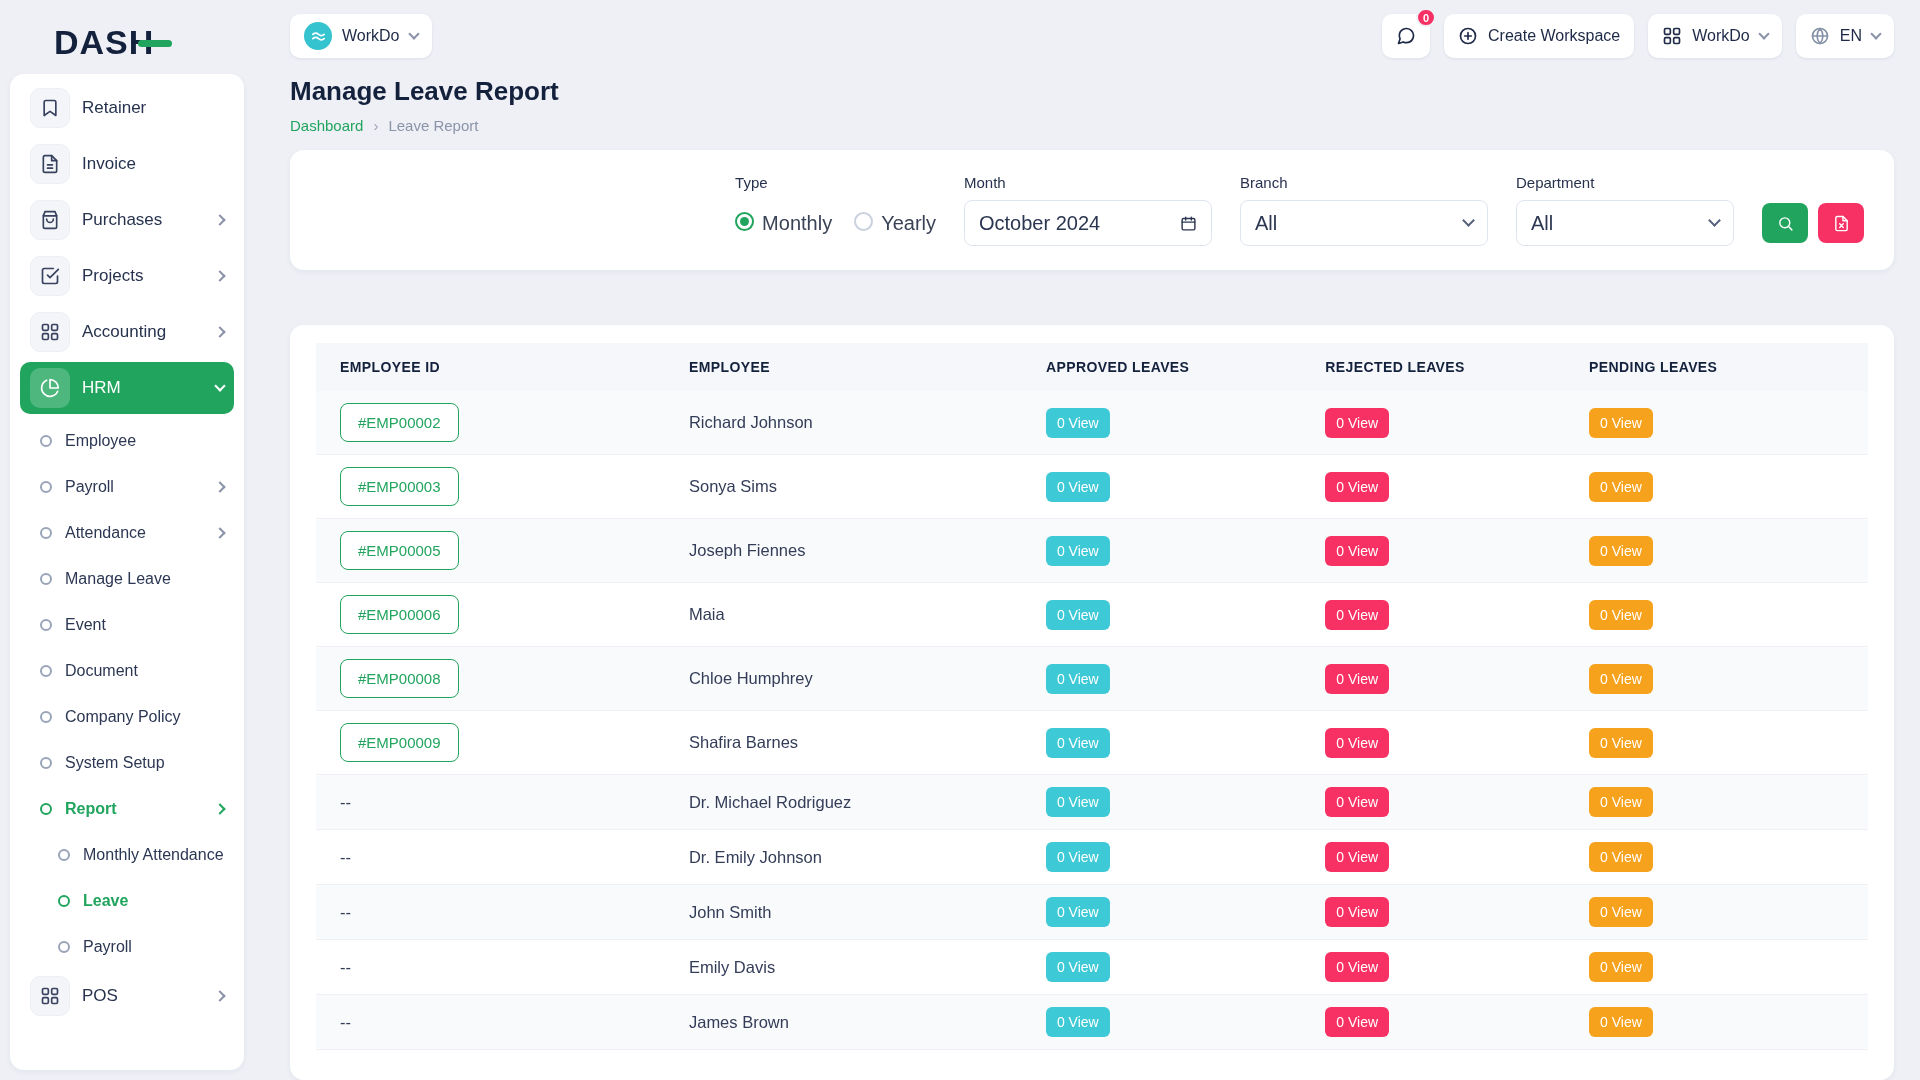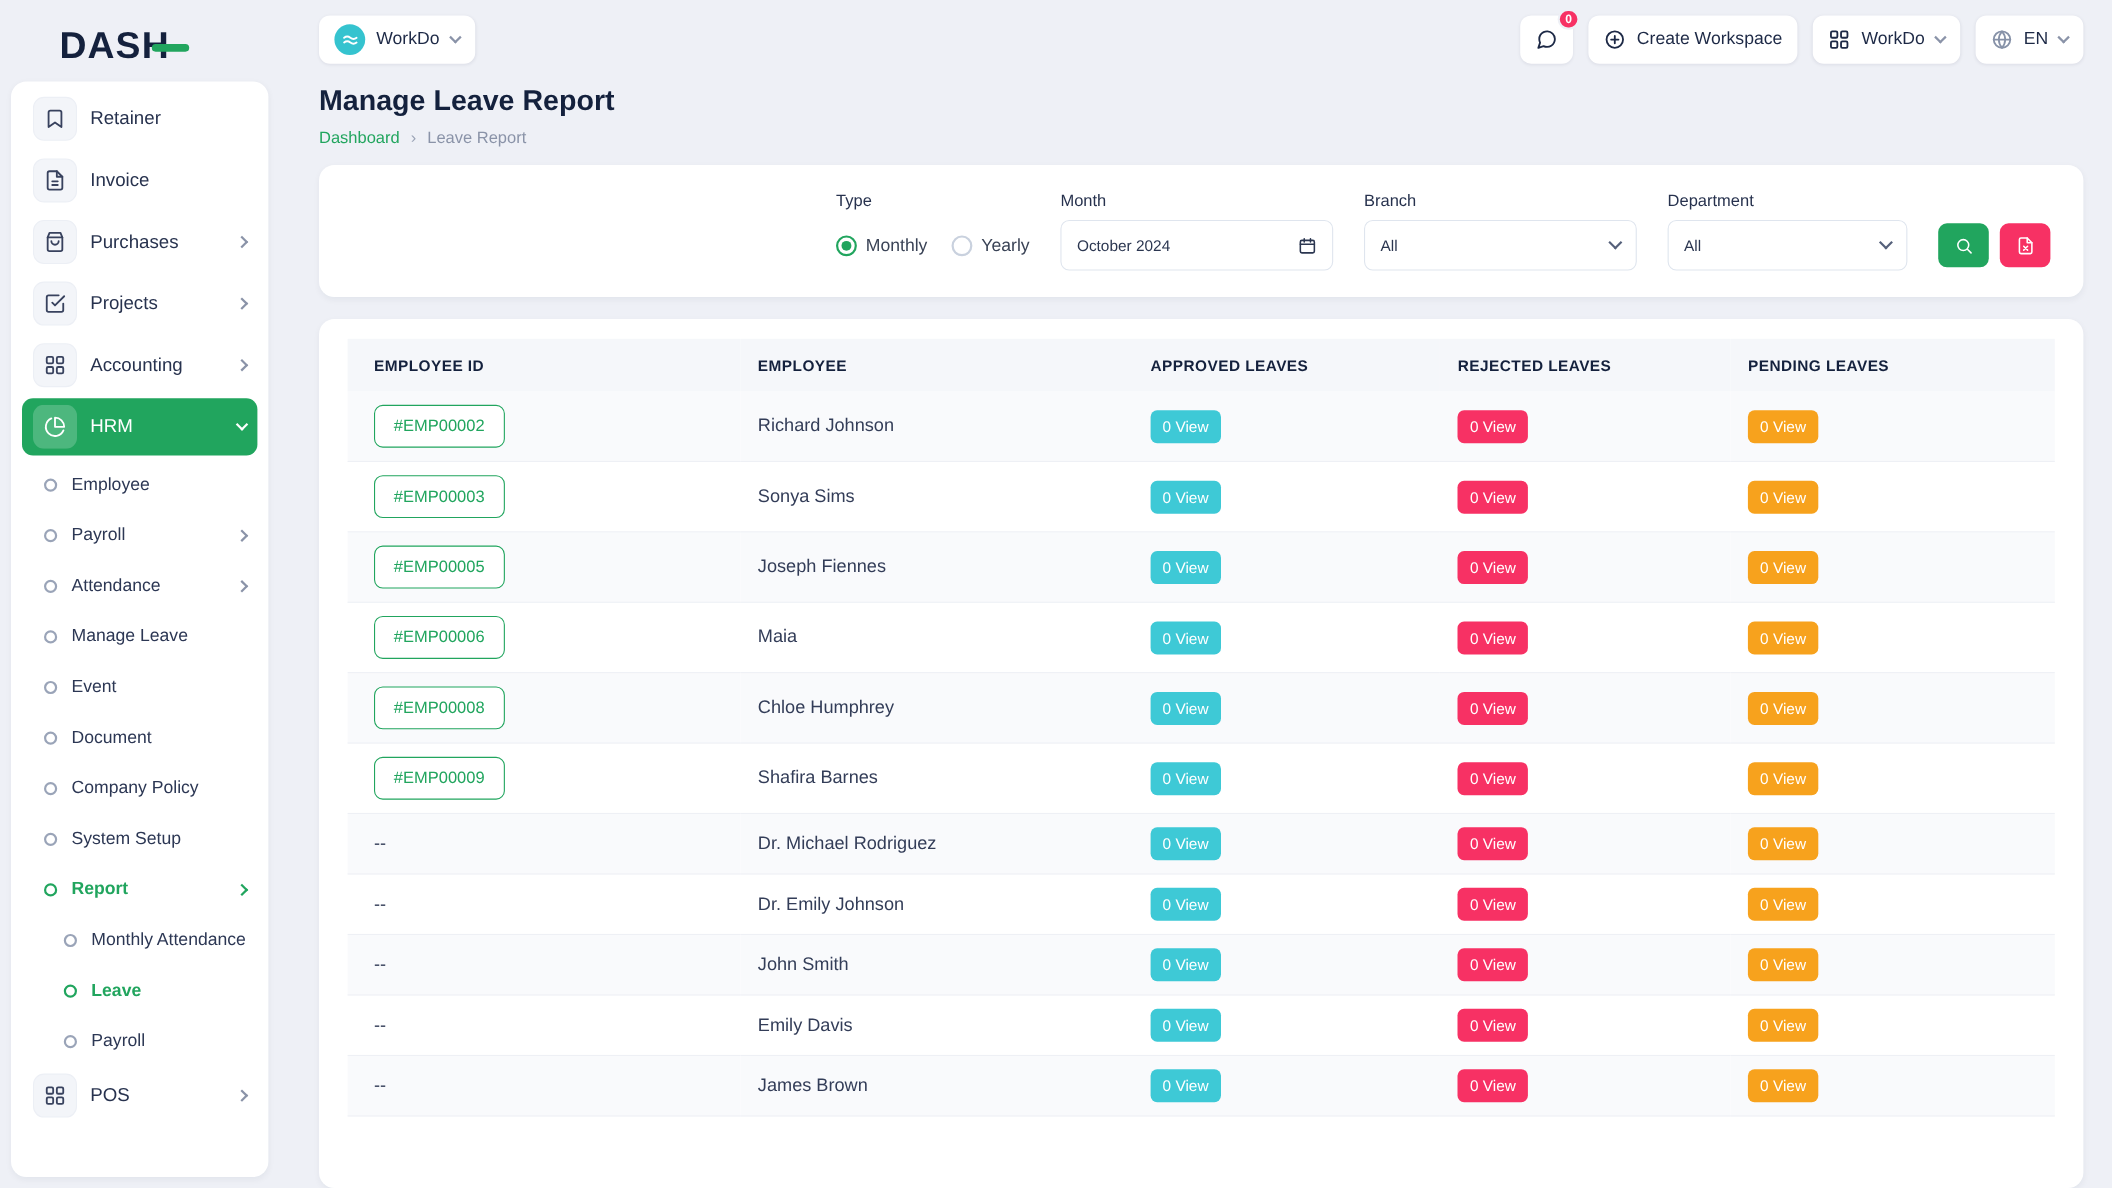--- a/index.html
+++ b/index.html
@@ -51,34 +51,34 @@
 .bc-sep{color:#9aa3b5}
 .bc-cur{color:#8a93a8}
 
 
 .card{background:#fff;border-radius:14px;box-shadow:0 2px 6px rgba(25,35,60,.05)}
 .filter-card{margin-top:16px;padding:24px 30px;display:flex;align-items:flex-end;gap:28px;flex:none}
 .fgroup{display:flex;flex-direction:column;gap:9px}
 .fgroup:first-child{margin-left:auto}
 .flabel{font-size:15px;font-weight:500;color:#27324e}
 .radio-row{display:flex;align-items:center;gap:22px;height:46px}
-.radio-opt{display:flex;align-items:flex-end;gap:8px;font-size:16px;color:#3a4356;cursor:pointer}
+.radio-opt{display:flex;align-items:flex-start;gap:8px;font-size:20px;color:#3a4356;cursor:pointer}
 .radio{width:19px;height:19px;border-radius:50%;border:2px solid #c9d1de;background:#fff;position:relative;flex:none}
 .radio.checked{border-color:var(--primary)}
 .radio.checked::after{content:"";position:absolute;inset:3px;border-radius:50%;background:var(--primary)}
-.control{height:46px;border:1px solid #dfe5ee;border-radius:8px;background:#fff;display:flex;align-items:center;justify-content:space-between;gap:12px;padding:0 14px;font-size:14px;color:#2b3650;cursor:pointer}
+.control{height:46px;border:1px solid #dfe5ee;border-radius:8px;background:#fff;display:flex;align-items:center;justify-content:space-between;gap:12px;padding:0 14px;font-size:20px;color:#2b3650;cursor:pointer}
 .w-month{width:248px}.w-branch{width:248px}.w-dept{width:218px}
 .selchev{width:9px;height:9px;border-right:2px solid #55607a;border-bottom:2px solid #55607a;transform:rotate(45deg);margin-top:-5px;flex:none}
 .fbuttons{display:flex;gap:10px;align-items:center;padding-bottom:3px}
 .sqbtn{width:46px;height:40px;border:none;border-radius:8px;display:flex;align-items:center;justify-content:center;color:#fff;cursor:pointer}
 .sqbtn.search{background:var(--primary)}
 .sqbtn.reset{background:var(--danger)}
 
 
-.table-card{margin-top:20px;padding:18px 26px;flex:1;overflow:hidden}
+.table-card{margin-top:55px;padding:18px 26px;flex:1;overflow:hidden}
 table{width:100%;border-collapse:collapse}
 thead th{background:#f5f7fa;text-align:left;font-size:14px;font-weight:700;letter-spacing:.4px;color:#14213d;padding:16px;text-transform:uppercase;white-space:nowrap}
 th:first-child,td:first-child{padding-left:24px}
 th:nth-child(1){width:23%}th:nth-child(2){width:23%}th:nth-child(3){width:18%}th:nth-child(4){width:17%}th:nth-child(5){width:19%}
 tbody td{padding:12px 16px;border-bottom:1px solid #eef0f5;font-size:16.5px;color:#333d58;vertical-align:middle}
 tbody tr:nth-child(odd){background:#f9fafc}
 .idbadge{display:inline-block;border:1px solid var(--primary);color:var(--primary);border-radius:8px;padding:10px 17px;font-size:15px;background:#fff;cursor:pointer}
 .idtext{color:#333d58}
 .vbadge{display:inline-block;color:#fff;border-radius:6px;padding:7px 11px;font-size:14px;font-weight:500;cursor:pointer}
 .vbadge.info{background:var(--info)}

